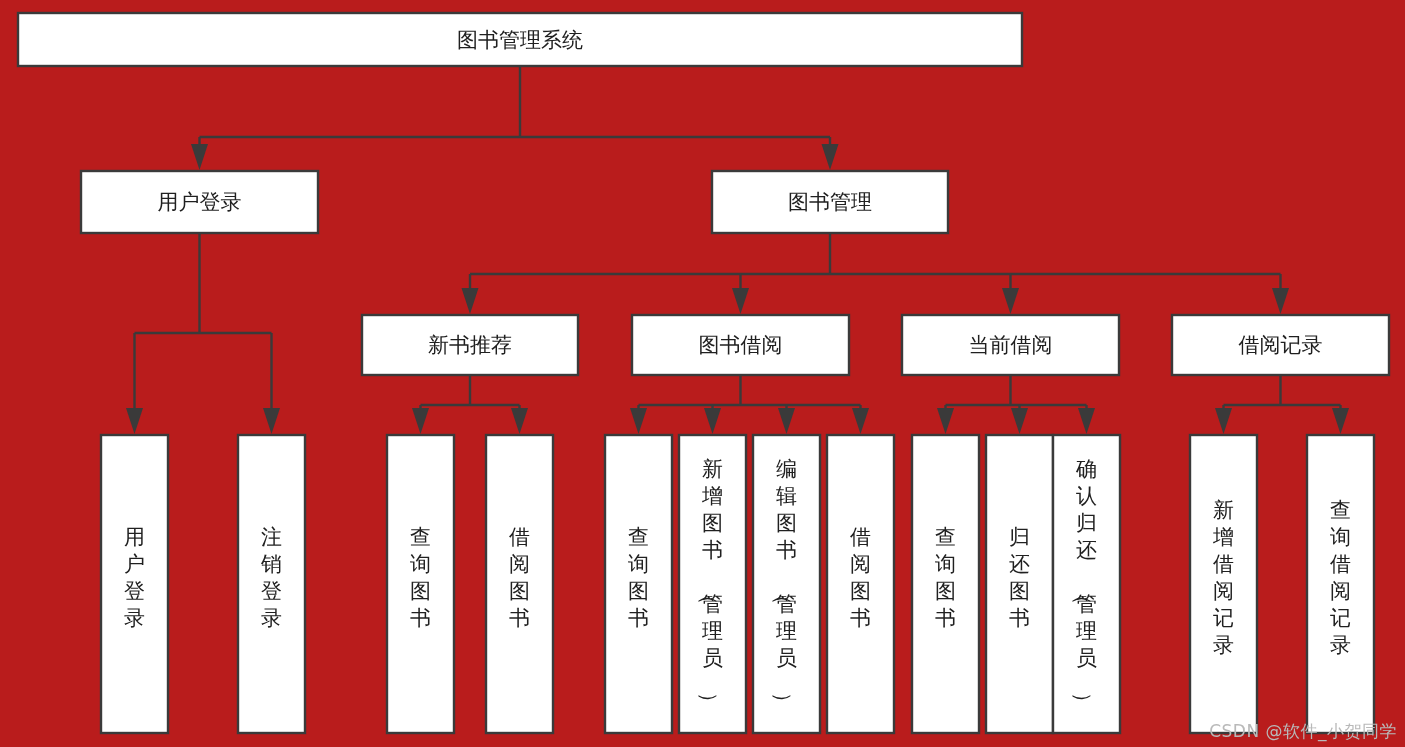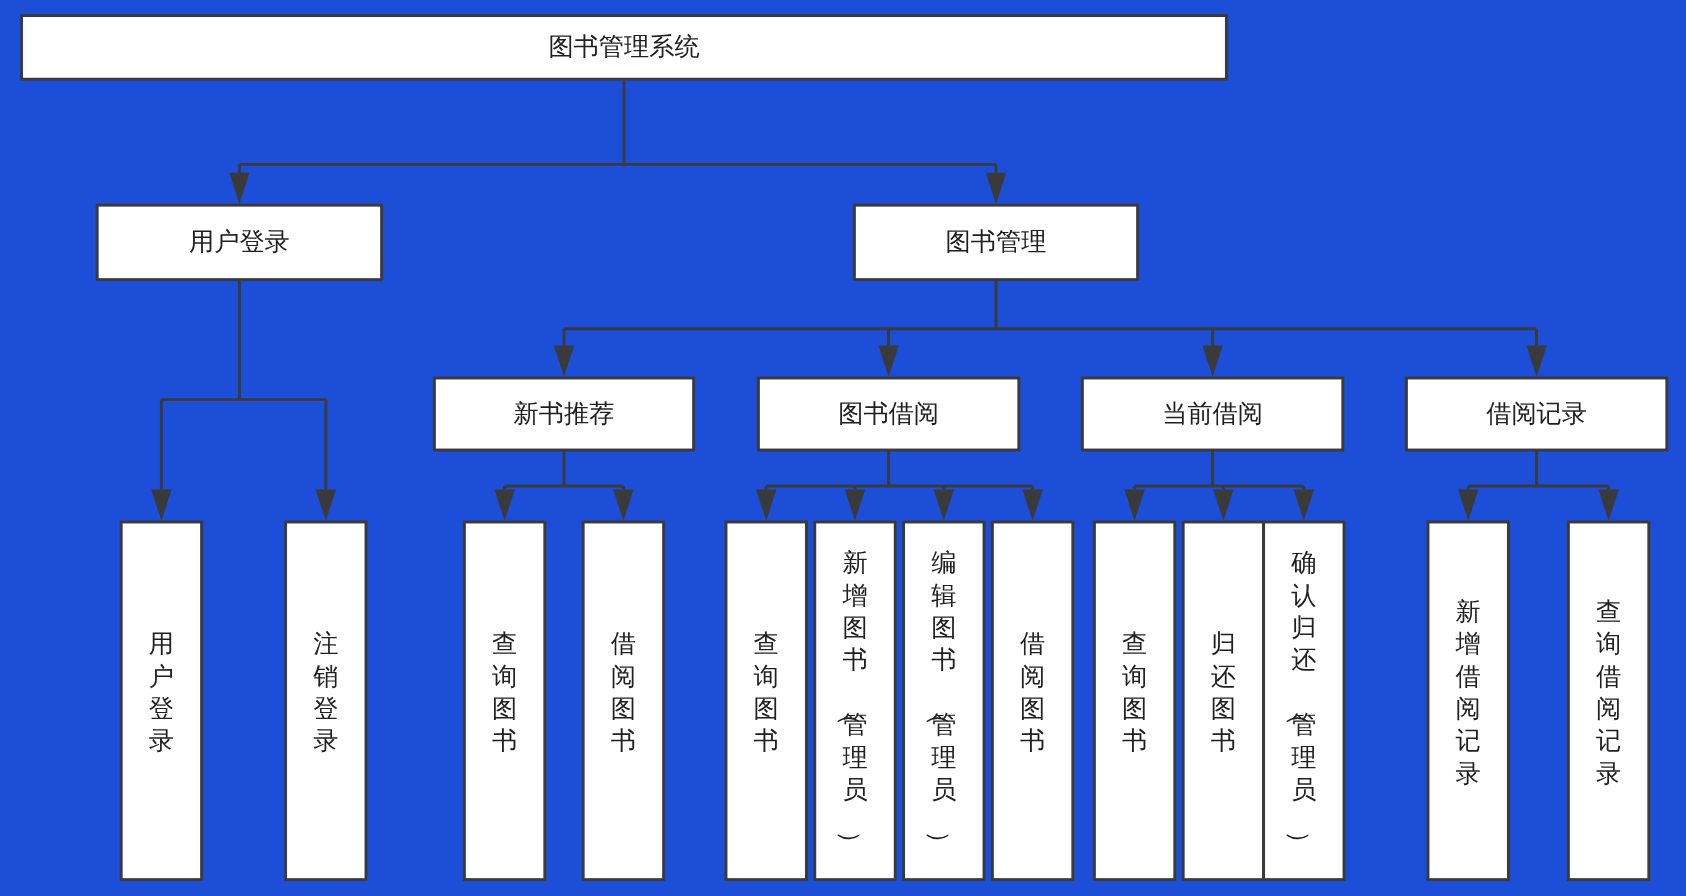--- a/index.html
+++ b/index.html
@@ -10,21 +10,21 @@
   body {
     width: 1405px;
     height: 747px;
     font-family: "DejaVu Sans", "Liberation Sans", sans-serif;
     overflow: hidden;
   }
   #chart-root {
     position: relative;
     width: 1405px;
     height: 747px;
-    background: #1d4ed8;
+    background: #b91c1c;
   }
   svg#diagram {
     position: absolute;
     left: 0;
     top: 0;
     width: 1405px;
     height: 747px;
     display: block;
   }
   .node-box {
@@ -202,13 +202,14 @@
         <g>
           <rect x="1190" y="435" width="67" height="298" class="node-box"></rect>
           <text class="node-label-vertical" x="1223.5" y="516.5"><tspan x="1223.5" dy="0">新</tspan><tspan x="1223.5" dy="27">增</tspan><tspan x="1223.5" dy="27">借</tspan><tspan x="1223.5" dy="27">阅</tspan><tspan x="1223.5" dy="27">记</tspan><tspan x="1223.5" dy="27">录</tspan></text>
         </g>
         <g>
           <rect x="1307" y="435" width="67" height="298" class="node-box"></rect>
           <text class="node-label-vertical" x="1340.5" y="516.5"><tspan x="1340.5" dy="0">查</tspan><tspan x="1340.5" dy="27">询</tspan><tspan x="1340.5" dy="27">借</tspan><tspan x="1340.5" dy="27">阅</tspan><tspan x="1340.5" dy="27">记</tspan><tspan x="1340.5" dy="27">录</tspan></text>
         </g>
       </g>
   </svg>
+  <div class="watermark">CSDN @软件_小贺同学</div>
 </div>
 
 </body></html>

